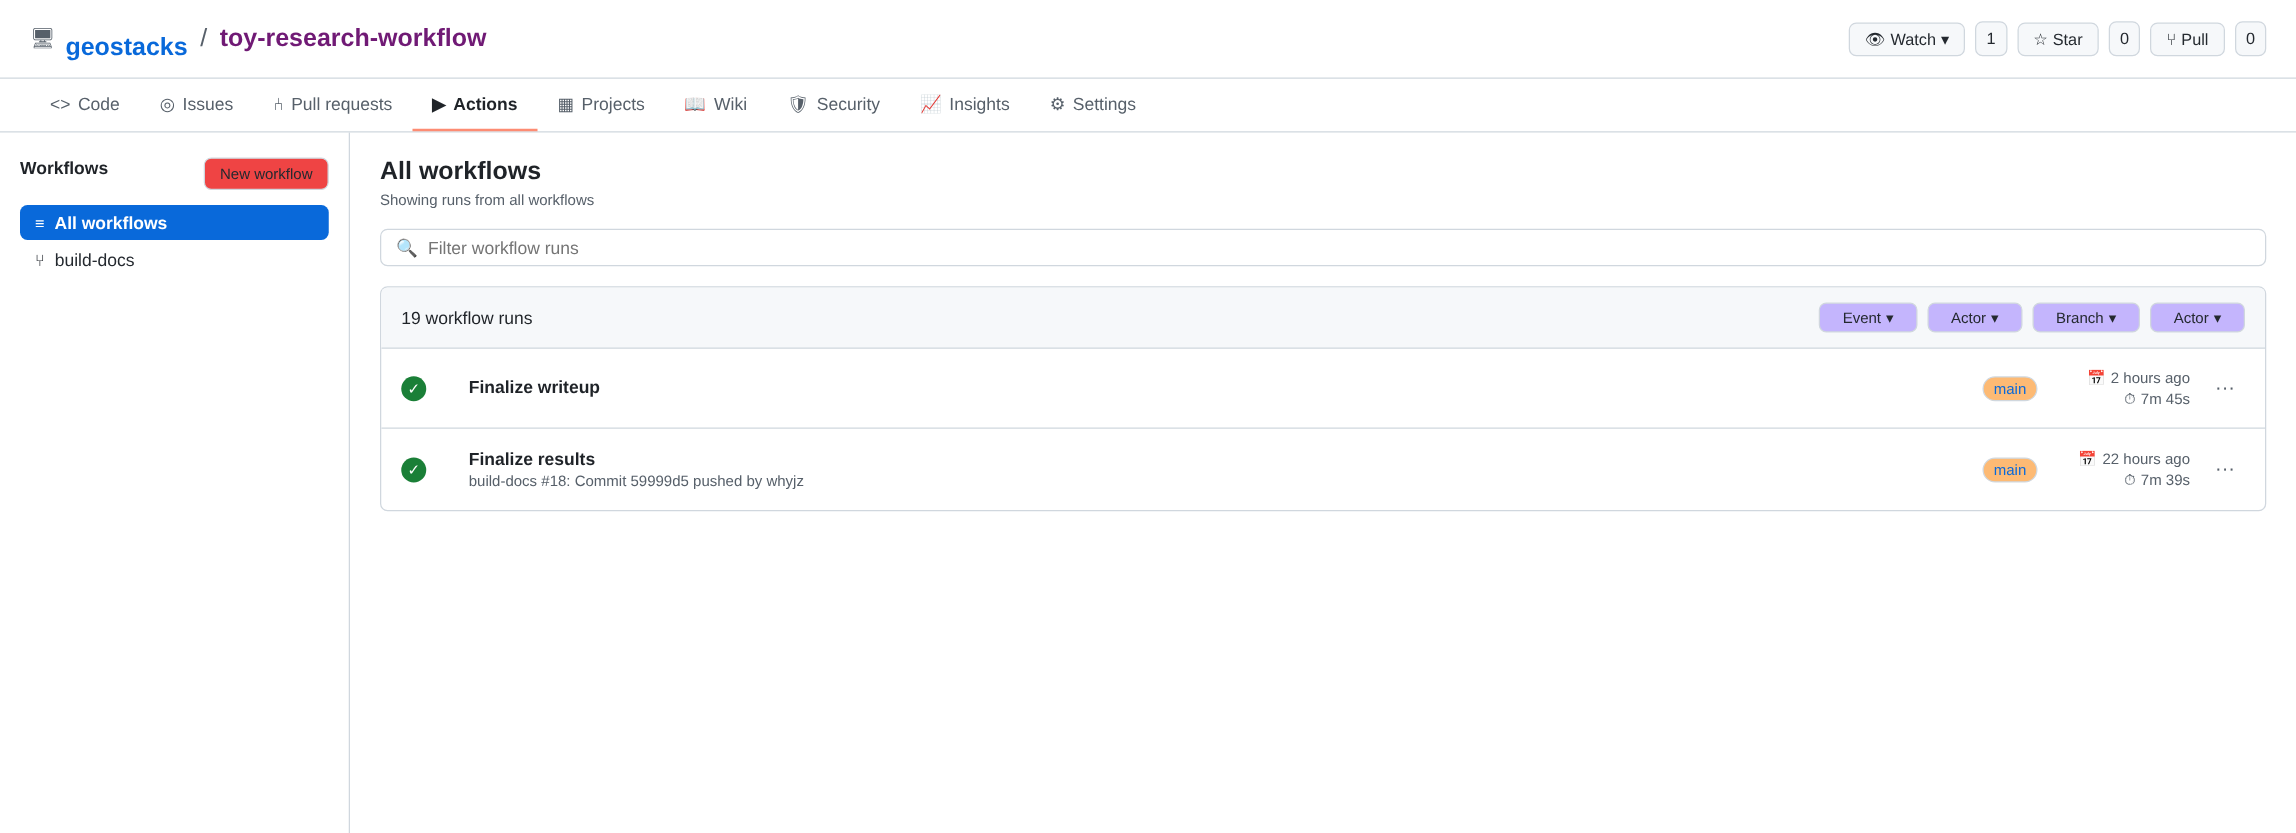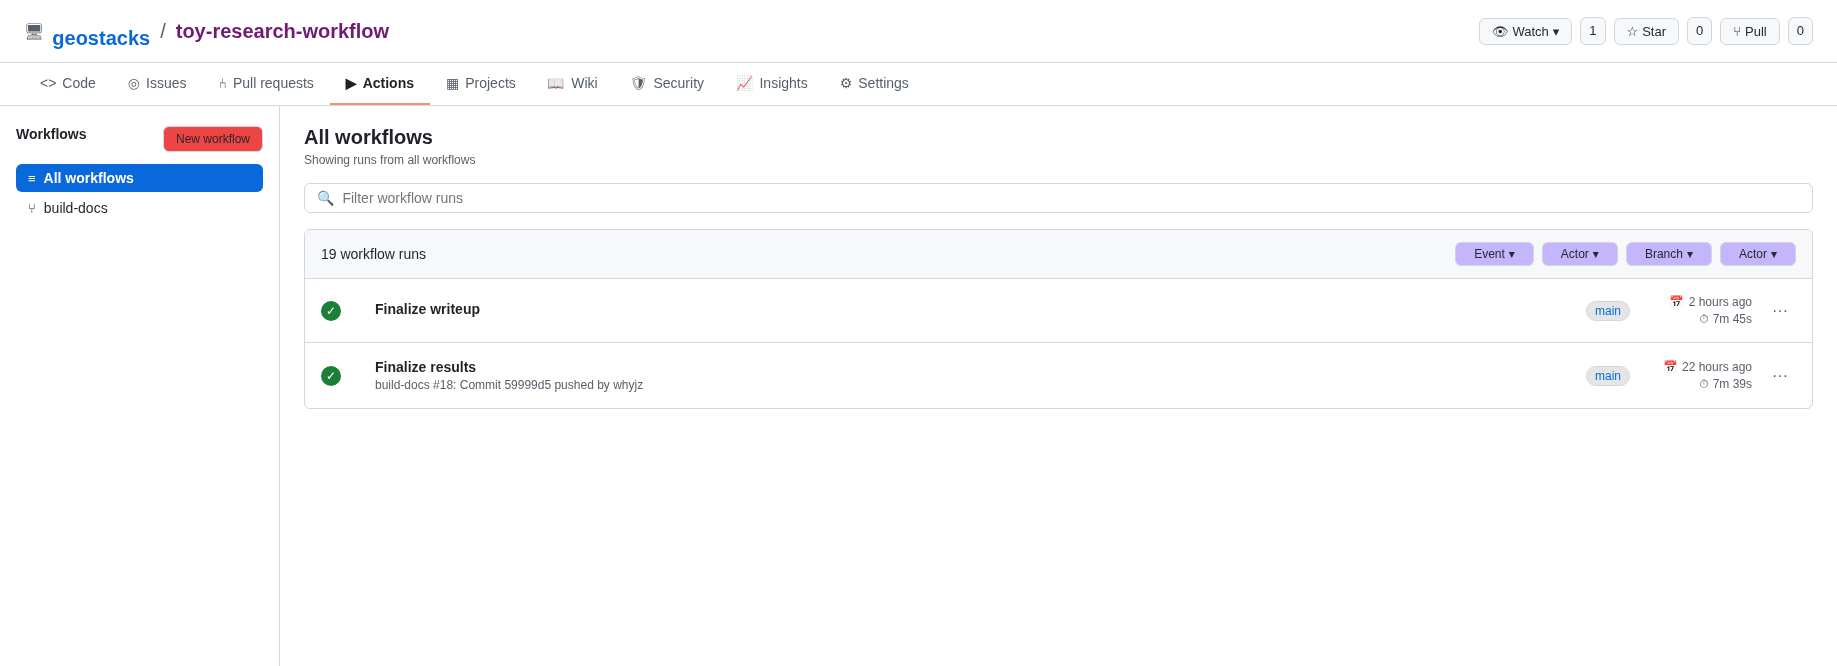--- a/index.html
+++ b/index.html
@@ -117,21 +117,21 @@
       display: flex; align-items: center; justify-content: center;
       font-size: 12px; flex-shrink: 0;
     }
 
     .run-info { flex: 1; min-width: 0; margin-left: 22px; }
     .run-name { font-size: 14px; font-weight: 600; color: #1f2328; margin-bottom: 3px; }
     .run-meta { font-size: 12px; color: #57606a; }
 
     .run-branch-badge {
       padding: 2px 8px; border: 1px solid #d0d7de; border-radius: 20px;
-      font-size: 12px; color: #0969da; background: #e5e5e5; white-space: nowrap;
+      font-size: 12px; color: #0969da; background: #fdba74; white-space: nowrap;
     }
 
     .run-time {
       display: flex; flex-direction: column; align-items: flex-end; gap: 3px;
       font-size: 12px; color: #57606a; white-space: nowrap; min-width: 110px;
     }
     .run-time-item { display: flex; align-items: center; gap: 4px; }
 
     .run-more-btn {
       background: none; border: none; cursor: pointer; color: #57606a;

